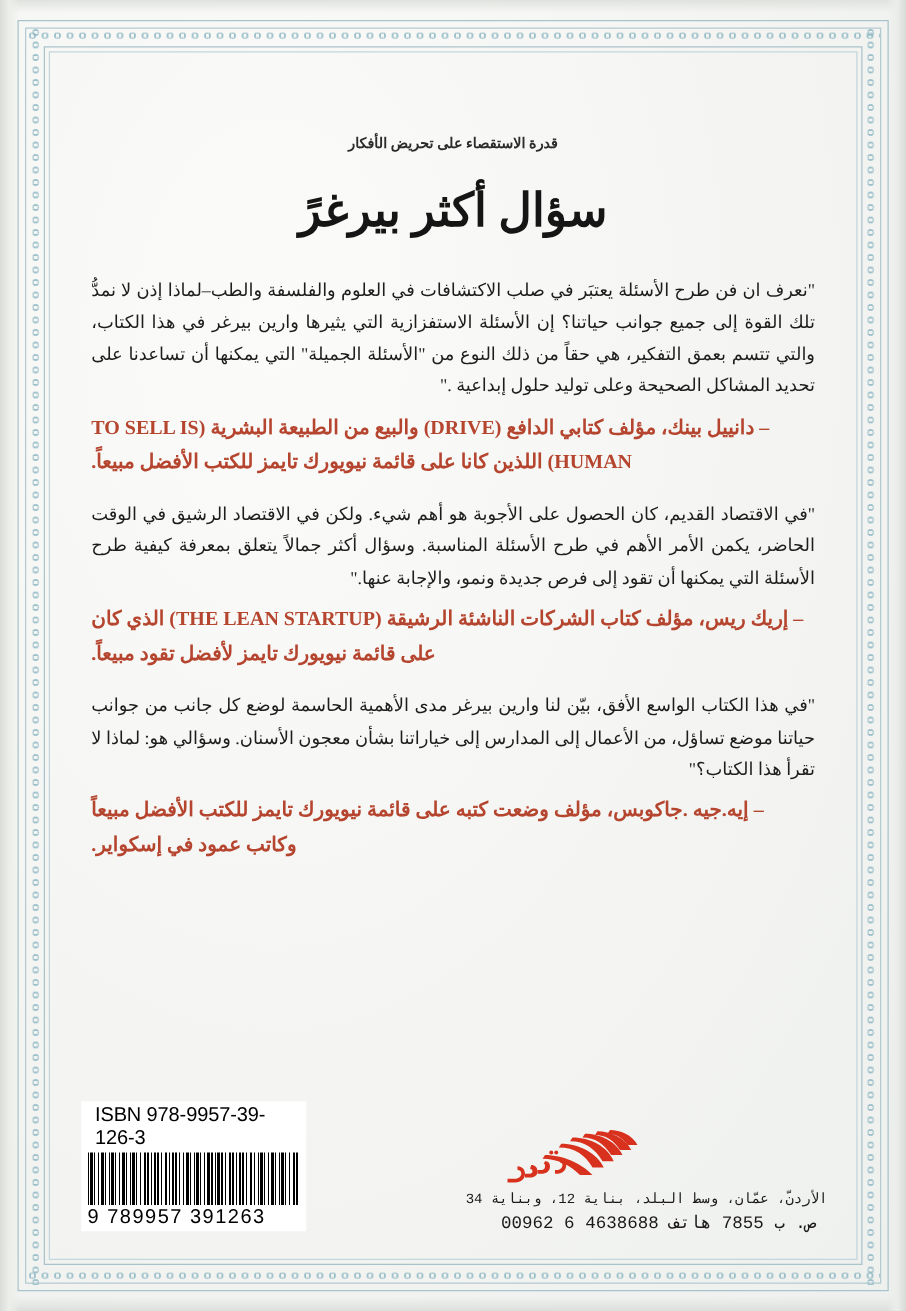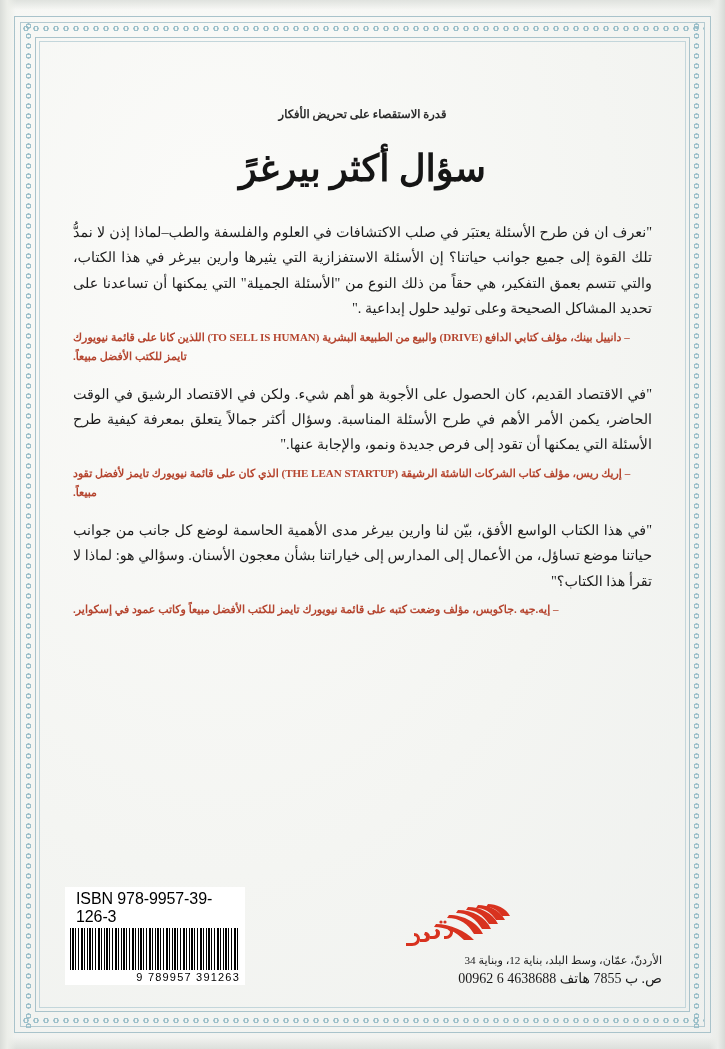--- a/index.html
+++ b/index.html
@@ -121,21 +121,21 @@
 
   .quote {
     font-size: 14.3px;
     line-height: 1.78;
     color: #1d1d1d;
     text-align: justify;
     margin: 0 0 6px 0;
   }
 
   .attrib {
-    font-size: 11px;
+    font-size: 16px;
     line-height: 1.72;
     color: #b5452f;
     text-align: left;
     margin: 4px 0 16px 0;
     font-weight: bold;
   }
 
   
   .footer {
     position: absolute;
@@ -169,25 +169,25 @@
     background-image: repeating-linear-gradient(
       to right,
       #000 0 1px, #fff 1px 2px, #000 2px 4px, #fff 4px 5px,
       #000 5px 6px, #fff 6px 8px, #000 8px 9px, #fff 9px 11px,
       #000 11px 13px, #fff 13px 14px, #000 14px 15px, #fff 15px 17px
     );
     direction: ltr;
   }
   .barcode-digits {
     font-family: "Liberation Sans", sans-serif;
-    font-size: 11px;
+    font-size: 16px;
     color: #000;
     letter-spacing: 1.2px;
     direction: ltr;
-    text-align: right;
+    text-align: left;
     margin-top: 1px;
   }
 
   .publisher {
     position: absolute;
     right: 8px;
     bottom: 18px;
     width: 270px;
     text-align: right;
     direction: rtl;
@@ -200,22 +200,23 @@
     justify-content: flex-start;
     align-items: flex-end;
     flex-direction: row-reverse;
   }
   .logo svg { display: block; }
 
   .pub-line {
     font-size: 11.2px;
     line-height: 1.45;
     color: #1a1a1a;
-    font-family: Liberation Serif, serif;
+    font-family: Liberation Mono, monospace;
     white-space: nowrap;
+    text-align: center;
   }
   .pub-line.contact {
     font-size: 14px;
     letter-spacing: 0.1px;
   }
   .diamond {
     display: inline-block;
     width: 7px; height: 7px;
     background: #d8321f;
     transform: rotate(45deg);

